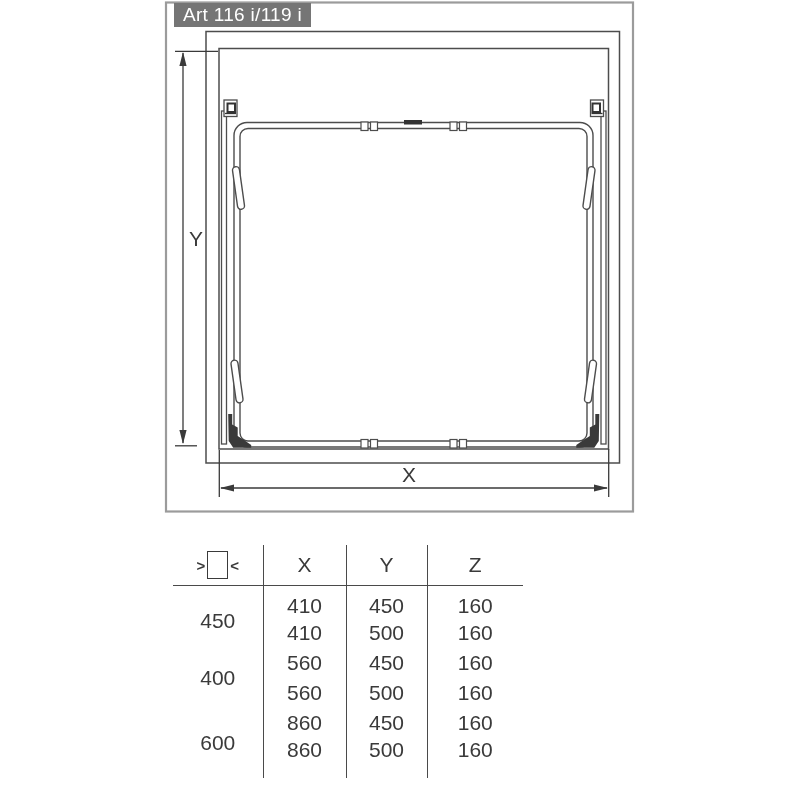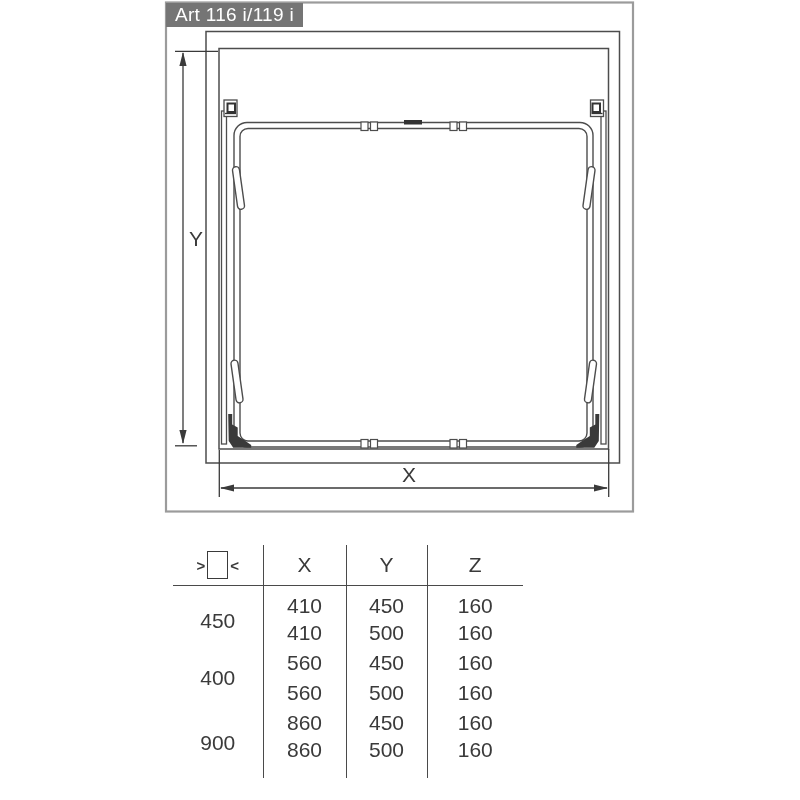--- a/index.html
+++ b/index.html
@@ -1,20 +1,20 @@
 <!DOCTYPE html>
 <html><head>
 <meta charset="utf-8">
 <style>
   html,body{margin:0;padding:0;background:#ffffff;}
   body{width:800px;height:800px;position:relative;font-family:"Liberation Sans",sans-serif;overflow:hidden;}
   .page{position:absolute;inset:0;}
   svg{position:absolute;left:0;top:0;}
   .art-label{
-    position:absolute;left:166px;top:3px;width:137px;height:24px;
+    position:absolute;left:174px;top:3px;width:137px;height:24px;
     box-sizing:border-box;padding-left:9px;
     background:#757575;color:#ffffff;
     font-size:19px;line-height:24px;letter-spacing:.3px;
   }
   table.dim-table{
     position:absolute;left:173px;top:545px;
     border-collapse:collapse;table-layout:fixed;
     color:#3a3a3a;font-size:21px;
   }
   table.dim-table th{font-weight:normal;height:40px;border-bottom:1.5px solid #4a4a4a;padding:0;}
@@ -133,21 +133,21 @@
         <td class="vline">560</td>
         <td class="vline">450</td>
         <td class="vline">160</td>
       </tr>
       <tr>
         <td class="vline">560</td>
         <td class="vline">500</td>
         <td class="vline">160</td>
       </tr>
       <tr>
-        <td rowspan="2">900</td>
+        <td rowspan="2">600</td>
         <td class="vline">860</td>
         <td class="vline">450</td>
         <td class="vline">160</td>
       </tr>
       <tr class="last">
         <td class="vline">860</td>
         <td class="vline">500</td>
         <td class="vline">160</td>
       </tr>
     </tbody>

